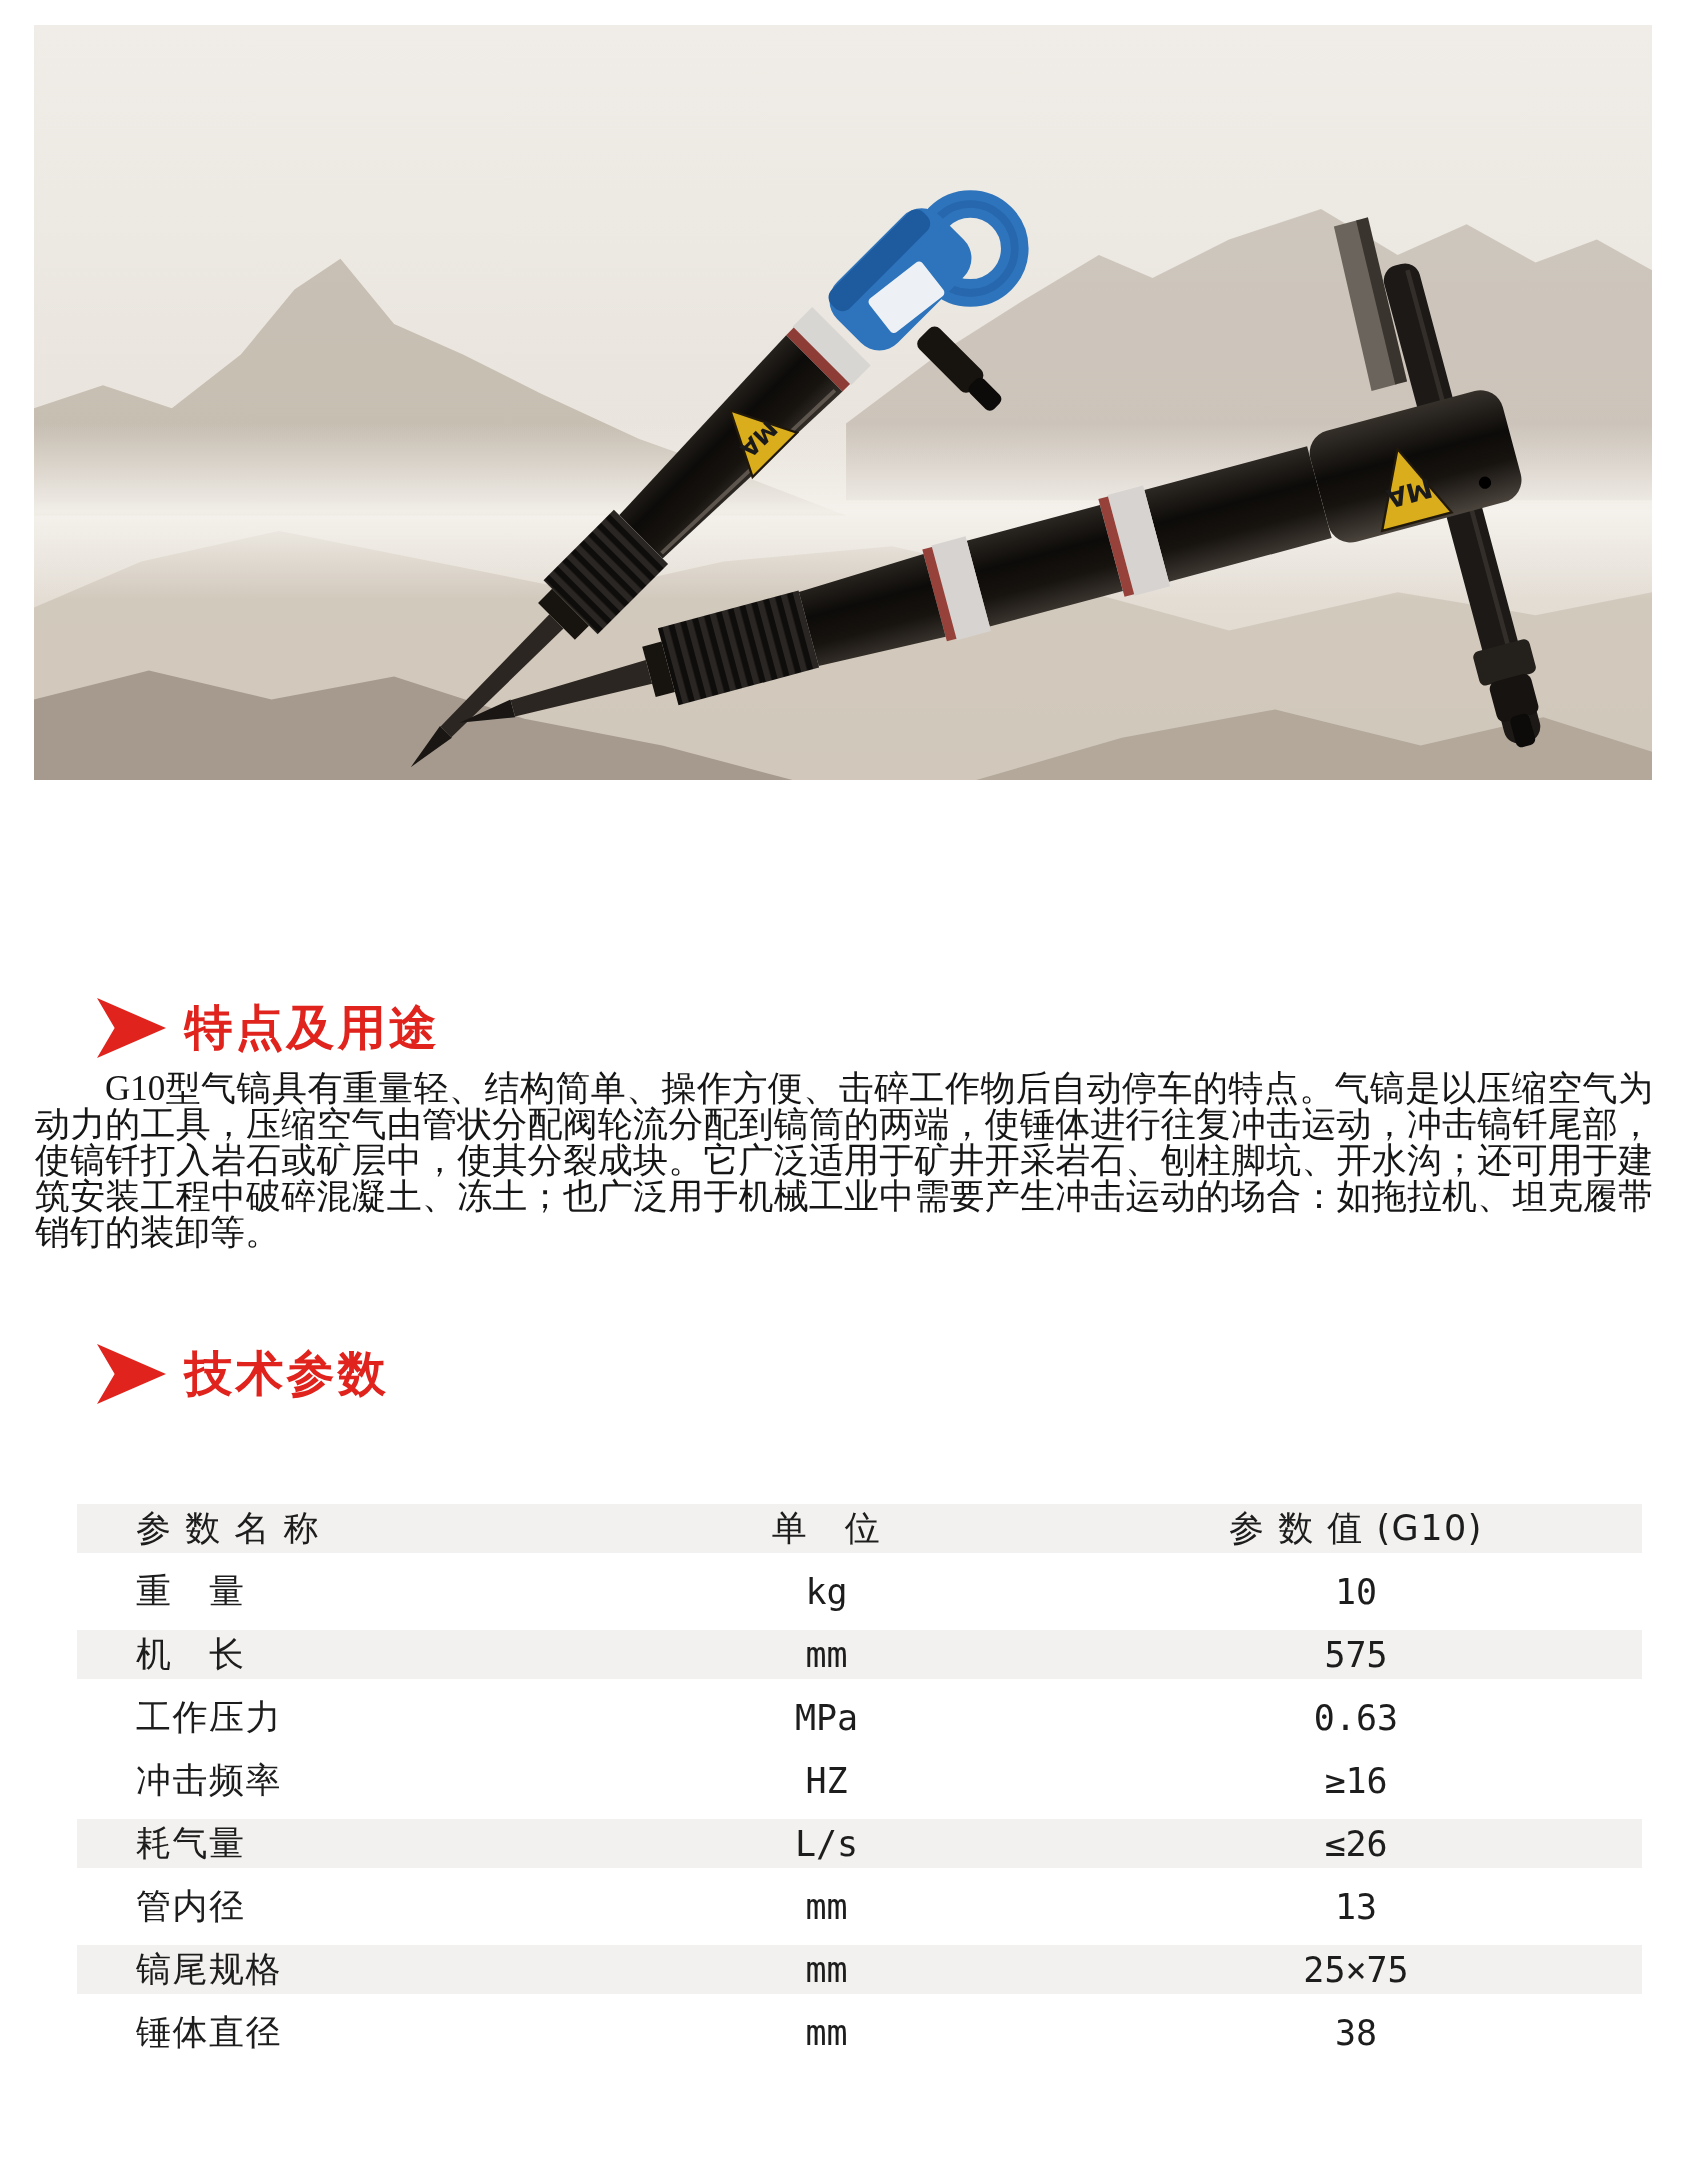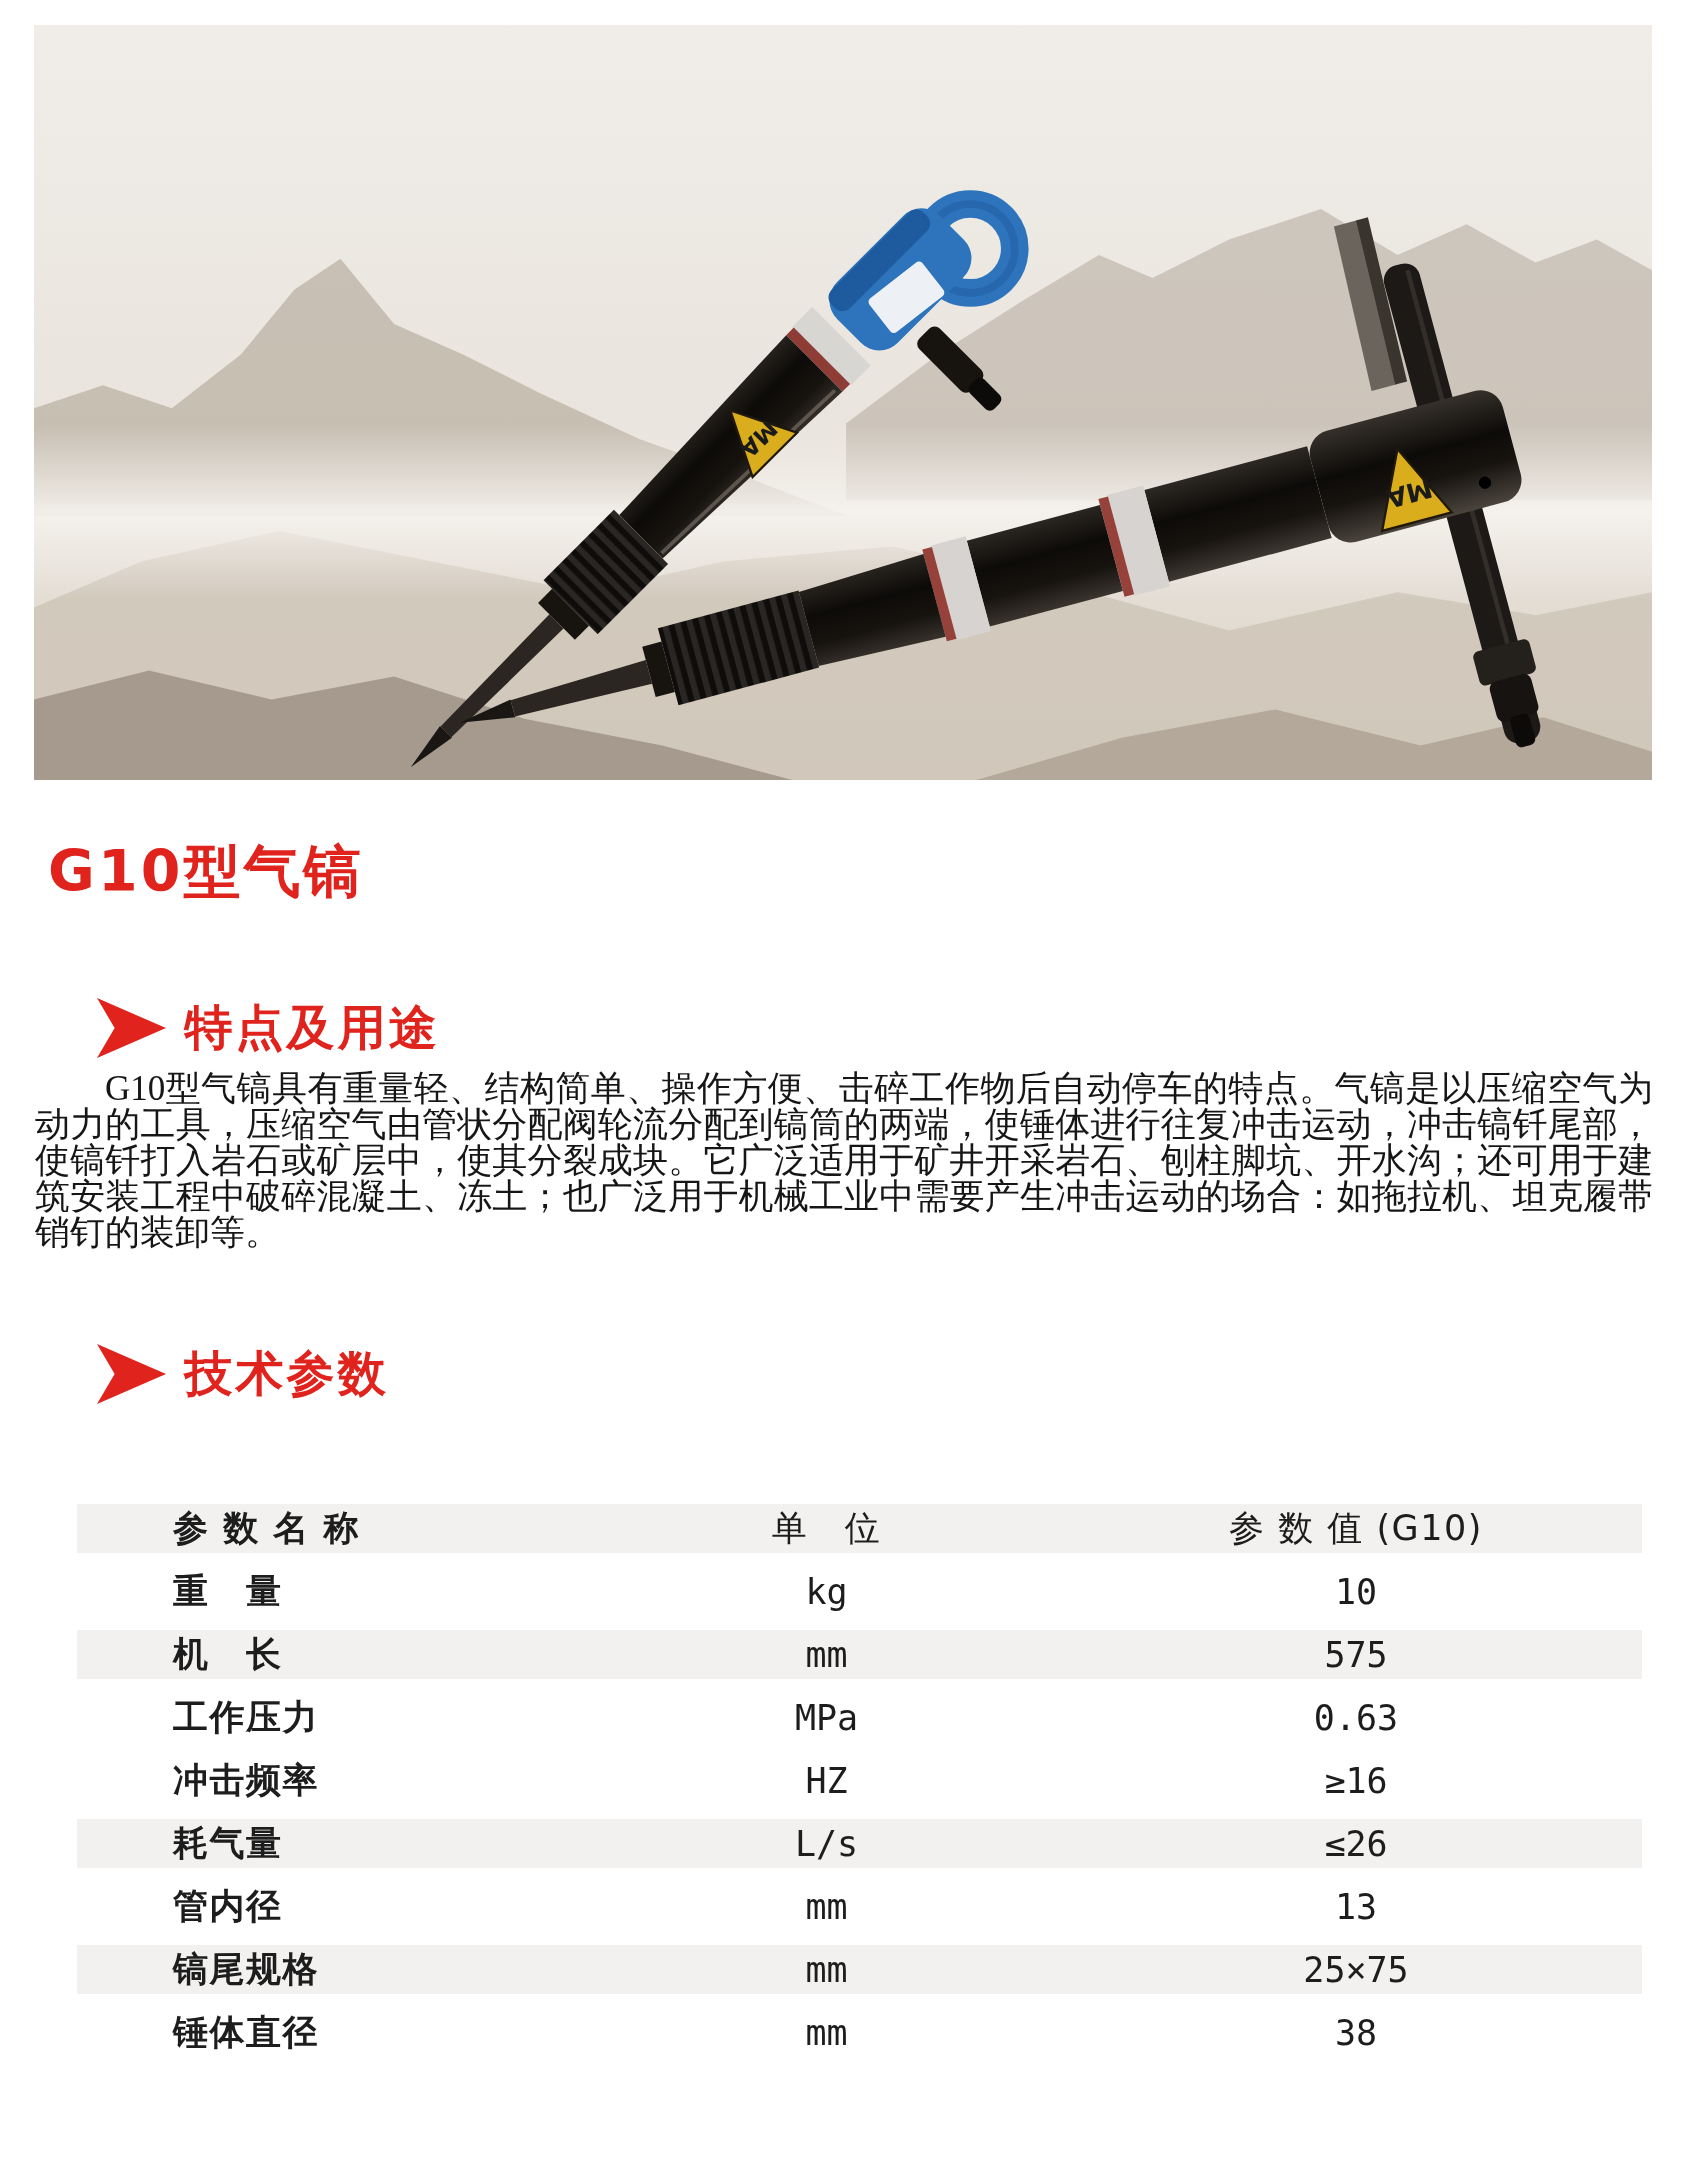--- a/index.html
+++ b/index.html
@@ -15,22 +15,22 @@
   .section-heading .arrow{width:69px;height:66px;flex:0 0 auto;}
   .section-heading .label{font-family:"DejaVu Sans",sans-serif;font-size:48px;font-weight:700;
         color:#e0231c;letter-spacing:3.1px;white-space:nowrap;}
   .features-body{position:absolute;left:35px;top:1071px;width:1618px;margin:0;
         font-family:"Liberation Serif","DejaVu Serif",serif;font-size:35px;line-height:36px;
         text-align:justify;text-indent:2em;color:#161616;}
   .spec-table{position:absolute;left:77px;top:1497px;width:1565px;}
   .spec-row{display:flex;align-items:center;height:63px;box-sizing:border-box;padding:7px 0;
         font-size:35px;color:#1d1d1d;}
   .spec-row.striped{background:#f2f1ef;background-clip:content-box;}
-  .col-name{flex:0 0 506px;padding-left:96px;box-sizing:border-box;
-        font-family:"DejaVu Sans",sans-serif;font-weight:700;letter-spacing:1.5px;white-space:pre;}
+  .col-name{flex:0 0 506px;padding-left:59px;box-sizing:border-box;
+        font-family:"DejaVu Sans",sans-serif;font-weight:400;letter-spacing:1.5px;white-space:pre;}
   .col-unit{flex:0 0 487px;text-align:center;font-family:"DejaVu Sans Mono",monospace;}
   .col-value{flex:1 1 auto;text-align:center;font-family:"DejaVu Sans Mono",monospace;}
   .spec-row.header .col-name,.spec-row.header .col-unit,.spec-row.header .col-value{
         font-family:"DejaVu Sans",sans-serif;letter-spacing:1.5px;}
 </style>
 </head>
 <body>
 
 <div class="page">
 
@@ -109,21 +109,20 @@
         <rect x="737" y="-62" width="13" height="124" fill="#96423a"></rect>
         <polygon points="750,-56 920,-50 920,50 750,56" fill="url(#metal)"></polygon>
         <rect x="920" y="-52" width="190" height="104" fill="url(#ribs)"></rect>
         <rect x="1110" y="-34" width="26" height="68" fill="#17140f"></rect>
         <polygon points="1136,-16 1320,-11 1320,11 1136,16" fill="#2b2621"></polygon>
         <polygon points="1320,-12 1392,0 1320,12" fill="#191613"></polygon>
       </g>
     </svg>
   </div>
 
-  <h1 class="page-title">G10型气镐</h1>
 
   <div class="section-heading features">
     <svg class="arrow" viewBox="0 0 90 86">
       <polygon points="0,4 90,43 0,82 23,43" fill="#e0231c"></polygon>
     </svg>
     <span class="label">特点及用途</span>
   </div>
 
   <p class="features-body">G10型气镐具有重量轻、结构简单、操作方便、击碎工作物后自动停车的特点。气镐是以压缩空气为动力的工具，压缩空气由管状分配阀轮流分配到镐筒的两端，使锤体进行往复冲击运动，冲击镐钎尾部，使镐钎打入岩石或矿层中，使其分裂成块。它广泛适用于矿井开采岩石、刨柱脚坑、开水沟；还可用于建筑安装工程中破碎混凝土、冻土；也广泛用于机械工业中需要产生冲击运动的场合：如拖拉机、坦克履带销钉的装卸等。</p>
 

